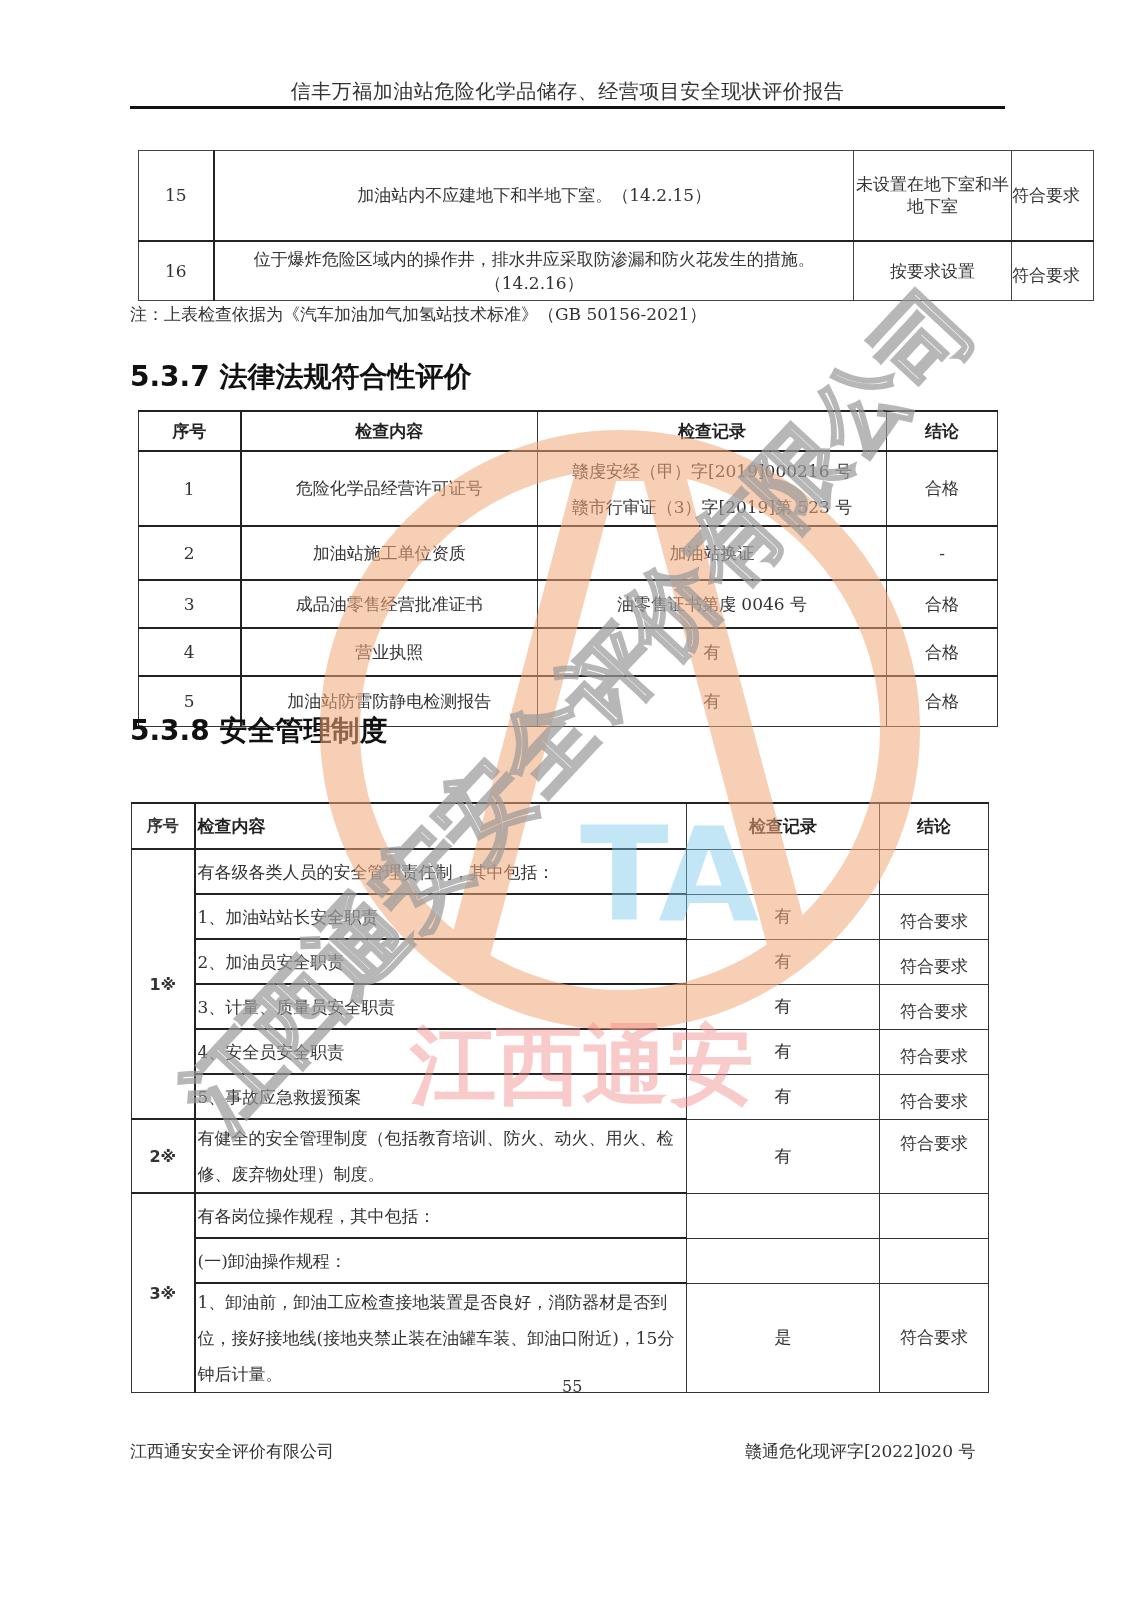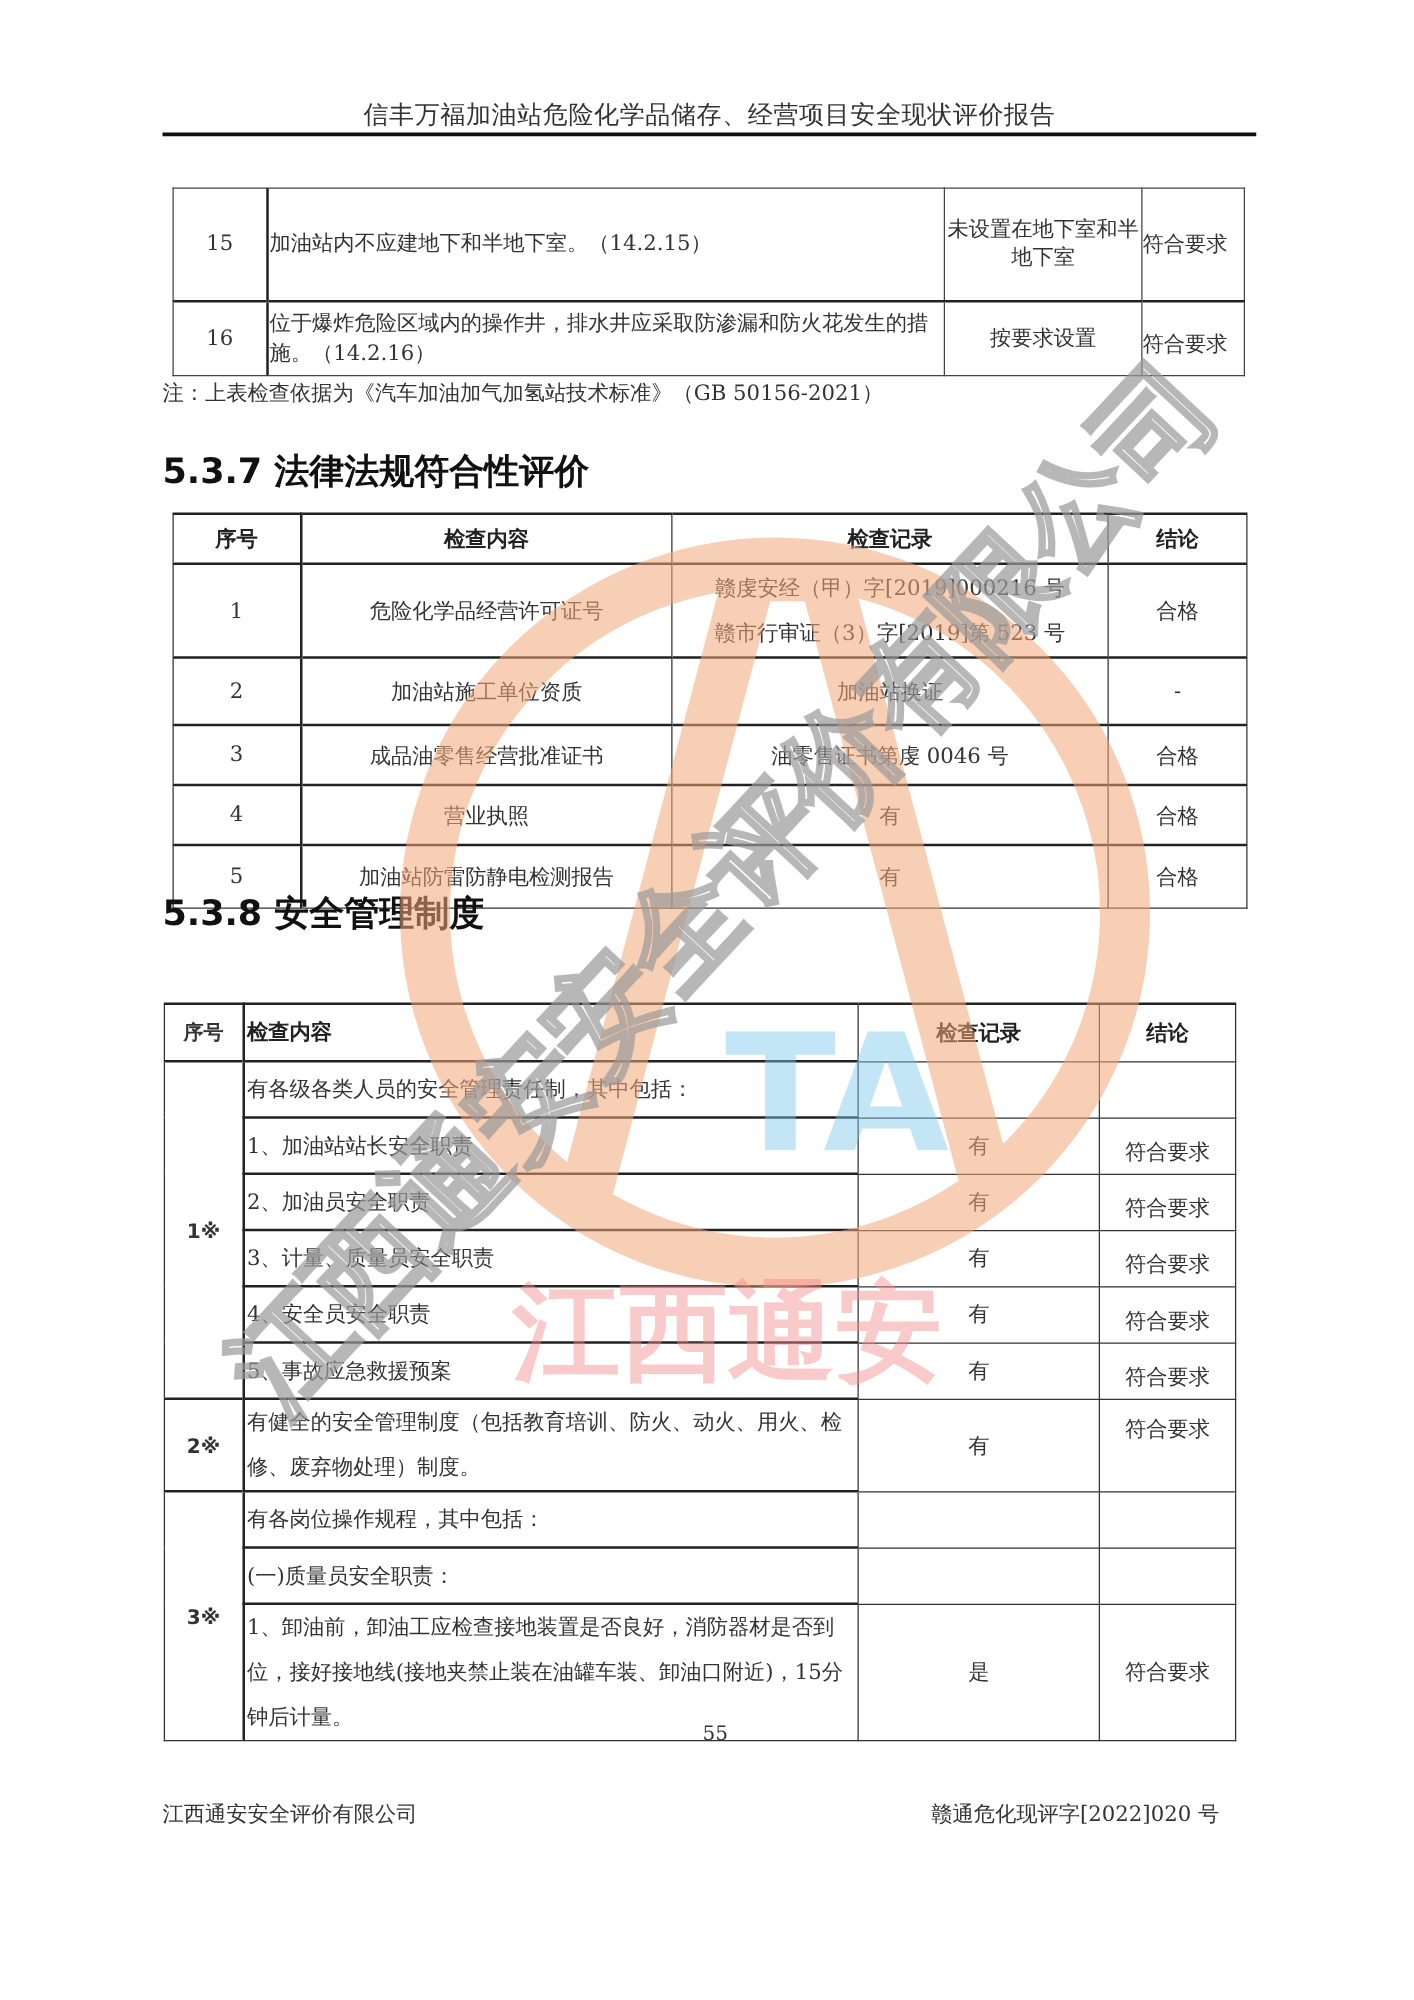--- a/index.html
+++ b/index.html
@@ -9,21 +9,21 @@
   .header-title { position: absolute; left: 130px; top: 78px; width: 875px; text-align: center; font-size: 20px; color: #333; letter-spacing: 0.5px; }
   .header-rule { position: absolute; left: 130px; top: 106px; width: 875px; height: 3px; background: #111; }
 
   table { border-collapse: collapse; position: absolute; table-layout: fixed; }
   td, th { border: 1px solid #333; font-weight: normal; font-size: 17px; color: #333; }
 
   
   .t1 { left: 138px; top: 150px; width: 857px; }
   .t1 td { border-color: #444; }
   .t1 .c-no { width: 75px; text-align: center; border-radius: 10px; }
-  .t1 .c-content { width: 542px; text-align: left; padding-left: 1px; line-height: 24px; border-left: 2px solid #222; }
+  .t1 .c-content { width: 640px; text-align: center; padding-left: 1px; line-height: 24px; border-left: 2px solid #222; }
   .t1 .c-rec { width: 158px; text-align: center; line-height: 22px; }
   .t1 .c-res { width: 82px; text-align: left; padding-left: 0; }
   .t1 tr.r15 td { height: 90px; }
   .t1 tr.r16 td { height: 60px; border-top: 2px solid #222; }
   .t1 tr.r16 .c-res { padding-top: 10px; }
 
   .note { position: absolute; left: 130px; top: 303px; font-size: 17px; color: #333; }
 
   .section-title { position: absolute; left: 130px; font-family: "DejaVu Sans", "Liberation Sans", sans-serif; font-weight: bold; font-size: 28px; color: #111; }
   .s537 { top: 358px; }
@@ -183,21 +183,21 @@
     <td class="c-res res-high">符合要求</td>
   </tr>
 
   <tr class="grp-start">
     <td class="c-no" rowspan="3">3※</td>
     <td class="c-content">有各岗位操作规程，其中包括：</td>
     <td class="c-rec"></td>
     <td class="c-res"></td>
   </tr>
   <tr>
-    <td class="c-content">(一)质量员安全职责：</td>
+    <td class="c-content">(一)卸油操作规程：</td>
     <td class="c-rec"></td>
     <td class="c-res"></td>
   </tr>
   <tr class="last">
     <td class="c-content">1、卸油前，卸油工应检查接地装置是否良好，消防器材是否到位，接好接地线(接地夹禁止装在油罐车装、卸油口附近)，15分钟后计量。</td>
     <td class="c-rec">是</td>
     <td class="c-res">符合要求</td>
   </tr>
 </tbody>
   </table>

